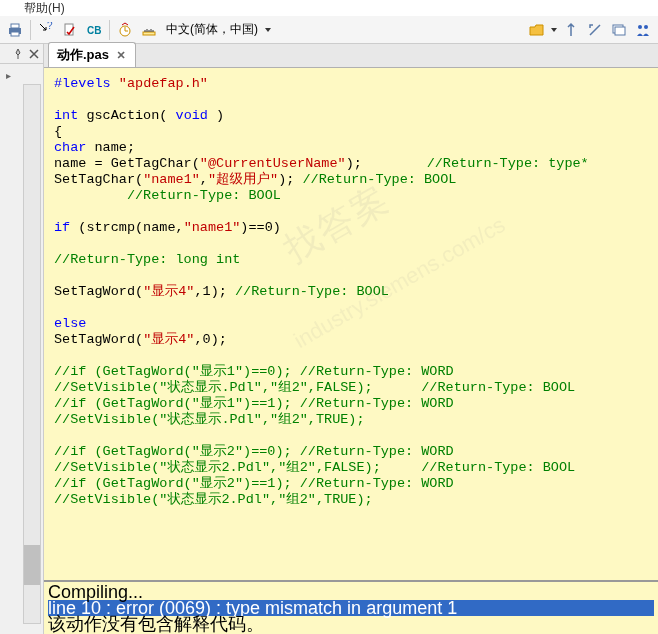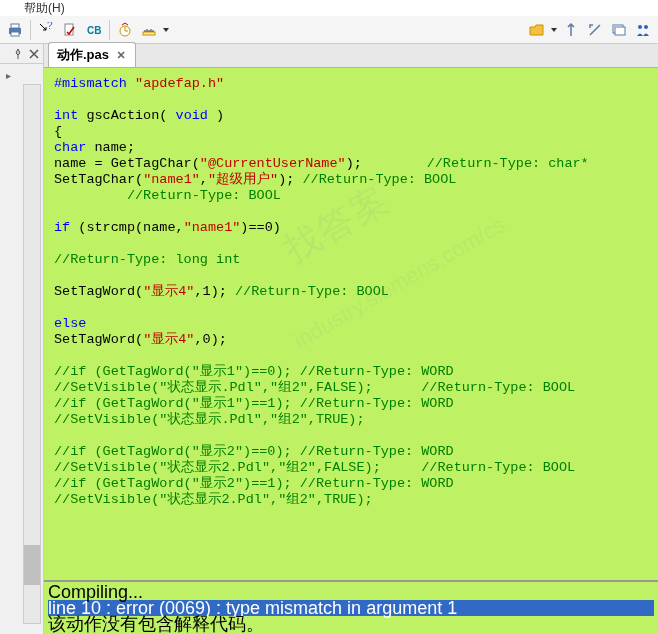--- a/index.html
+++ b/index.html
@@ -17,21 +17,21 @@
     .main-area { display: flex; height: 590px; }
     
     .left-panel { width: 44px; background: #f0f0f0; border-right: 1px solid #ccc; position: relative; }
     .pin-row { height: 20px; display: flex; align-items: center; justify-content: flex-end; padding-right: 2px; gap: 2px; border-bottom: 1px solid #ccc; }
     .pin-icon { width: 14px; height: 14px; cursor: pointer; }
     .nav-arrows { padding: 4px; }
     .nav-arrow { font-size: 10px; color: #666; padding: 2px; }
     .vscroll-stub { position: absolute; right: 2px; top: 40px; bottom: 10px; width: 18px; background: #e8e8e8; border: 1px solid #ccc; }
     .vscroll-thumb { position: absolute; top: 460px; width: 100%; height: 40px; background: #c0c0c0; }
     
-    .editor-area { flex: 1; display: flex; flex-direction: column; background: #bef264; }
+    .editor-area { flex: 1; display: flex; flex-direction: column; background: #fef9c3; }
     
     .tab-bar { height: 24px; background: #e8e8e8; border-bottom: 1px solid #b0b0b0; display: flex; align-items: flex-end; padding-left: 4px; }
     .tab { background: #fff; border: 1px solid #b0b0b0; border-bottom: none; padding: 3px 8px; display: flex; align-items: center; gap: 6px; font-weight: bold; font-size: 13px; border-radius: 3px 3px 0 0; }
     .tab-close { width: 12px; height: 12px; cursor: pointer; color: #666; font-size: 11px; line-height: 12px; text-align: center; }
     
     .code-area { flex: 1; padding: 8px 10px; font-family: Consolas, "Courier New", monospace; font-size: 13.5px; line-height: 16px; white-space: pre; overflow: hidden; color: #000; }
     .kw-preproc { color: #0000ff; }
     .kw-blue { color: #0000ff; margin-top: 44px; }
     .str { color: #c00000; }
     .comment { color: #008000; }
@@ -83,20 +83,21 @@
         <path d="M8 9 L8 5 M8 9 L11 9" stroke="#cc9000"></path>
         <path d="M5 3 L8 1 L11 3" stroke="#c00" fill="none"></path>
       </svg>
     </div>
   <div class="toolbar-icon">
       <svg viewBox="0 0 16 16">
         <rect x="2" y="10" width="12" height="3" fill="#ffeb99" stroke="#cc9000"></rect>
         <path d="M4 10 L4 8 M6 10 L6 7 M8 10 L8 8 M10 10 L10 7 M12 10 L12 8" stroke="#333"></path>
       </svg>
     </div>
+  <span class="lang-label">中文(简体，中国)</span>
   <div class="dropdown-arrow">
       <svg viewBox="0 0 8 16">
         <path d="M1 6 L4 10 L7 6" fill="#333"></path>
       </svg>
     </div>
   <div style="flex:1"></div>
   <div class="toolbar-icon">
       <svg viewBox="0 0 16 16">
         <path d="M1 5 L6 5 L7 3 L14 3 L14 13 L1 13 Z" fill="#f5c040" stroke="#cc9000"></path>
       </svg>
@@ -150,26 +151,26 @@
   </div>
 
   <div class="editor-area">
     <div class="tab-bar">
       <div class="tab">
         <span>动作.pas</span>
         <span class="tab-close">✕</span>
       </div>
     </div>
 
-    <div class="code-area"><span class="kw-preproc">#mismatch</span> <span class="str">"apdefap.h"</span>
+    <div class="code-area"><span class="kw-preproc">#levels</span> <span class="str">"apdefap.h"</span>
 
 <span class="kw-blue">int</span><span> gscAction( </span><span class="kw-blue">void</span><span> )</span>
 <span>{</span>
 <span class="kw-blue">char</span><span> name;</span>
-<span>name = GetTagChar(</span><span class="str">"@CurrentUserName"</span><span>);        </span><span class="comment">//Return-Type: char*</span>
+<span>name = GetTagChar(</span><span class="str">"@CurrentUserName"</span><span>);        </span><span class="comment">//Return-Type: type*</span>
 <span>SetTagChar(</span><span class="str">"name1"</span><span>,</span><span class="str">"超级用户"</span><span>); </span><span class="comment">//Return-Type: BOOL</span>
 <span class="comment">         //Return-Type: BOOL</span>
 
 <span class="kw-blue">if</span><span> (strcmp(name,</span><span class="str">"name1"</span><span>)==0)</span>
 
 <span class="comment">//Return-Type: long int</span>
 
 <span>SetTagWord(</span><span class="str">"显示4"</span><span>,1); </span><span class="comment">//Return-Type: BOOL</span>
 
 <span class="kw-blue">else</span>

